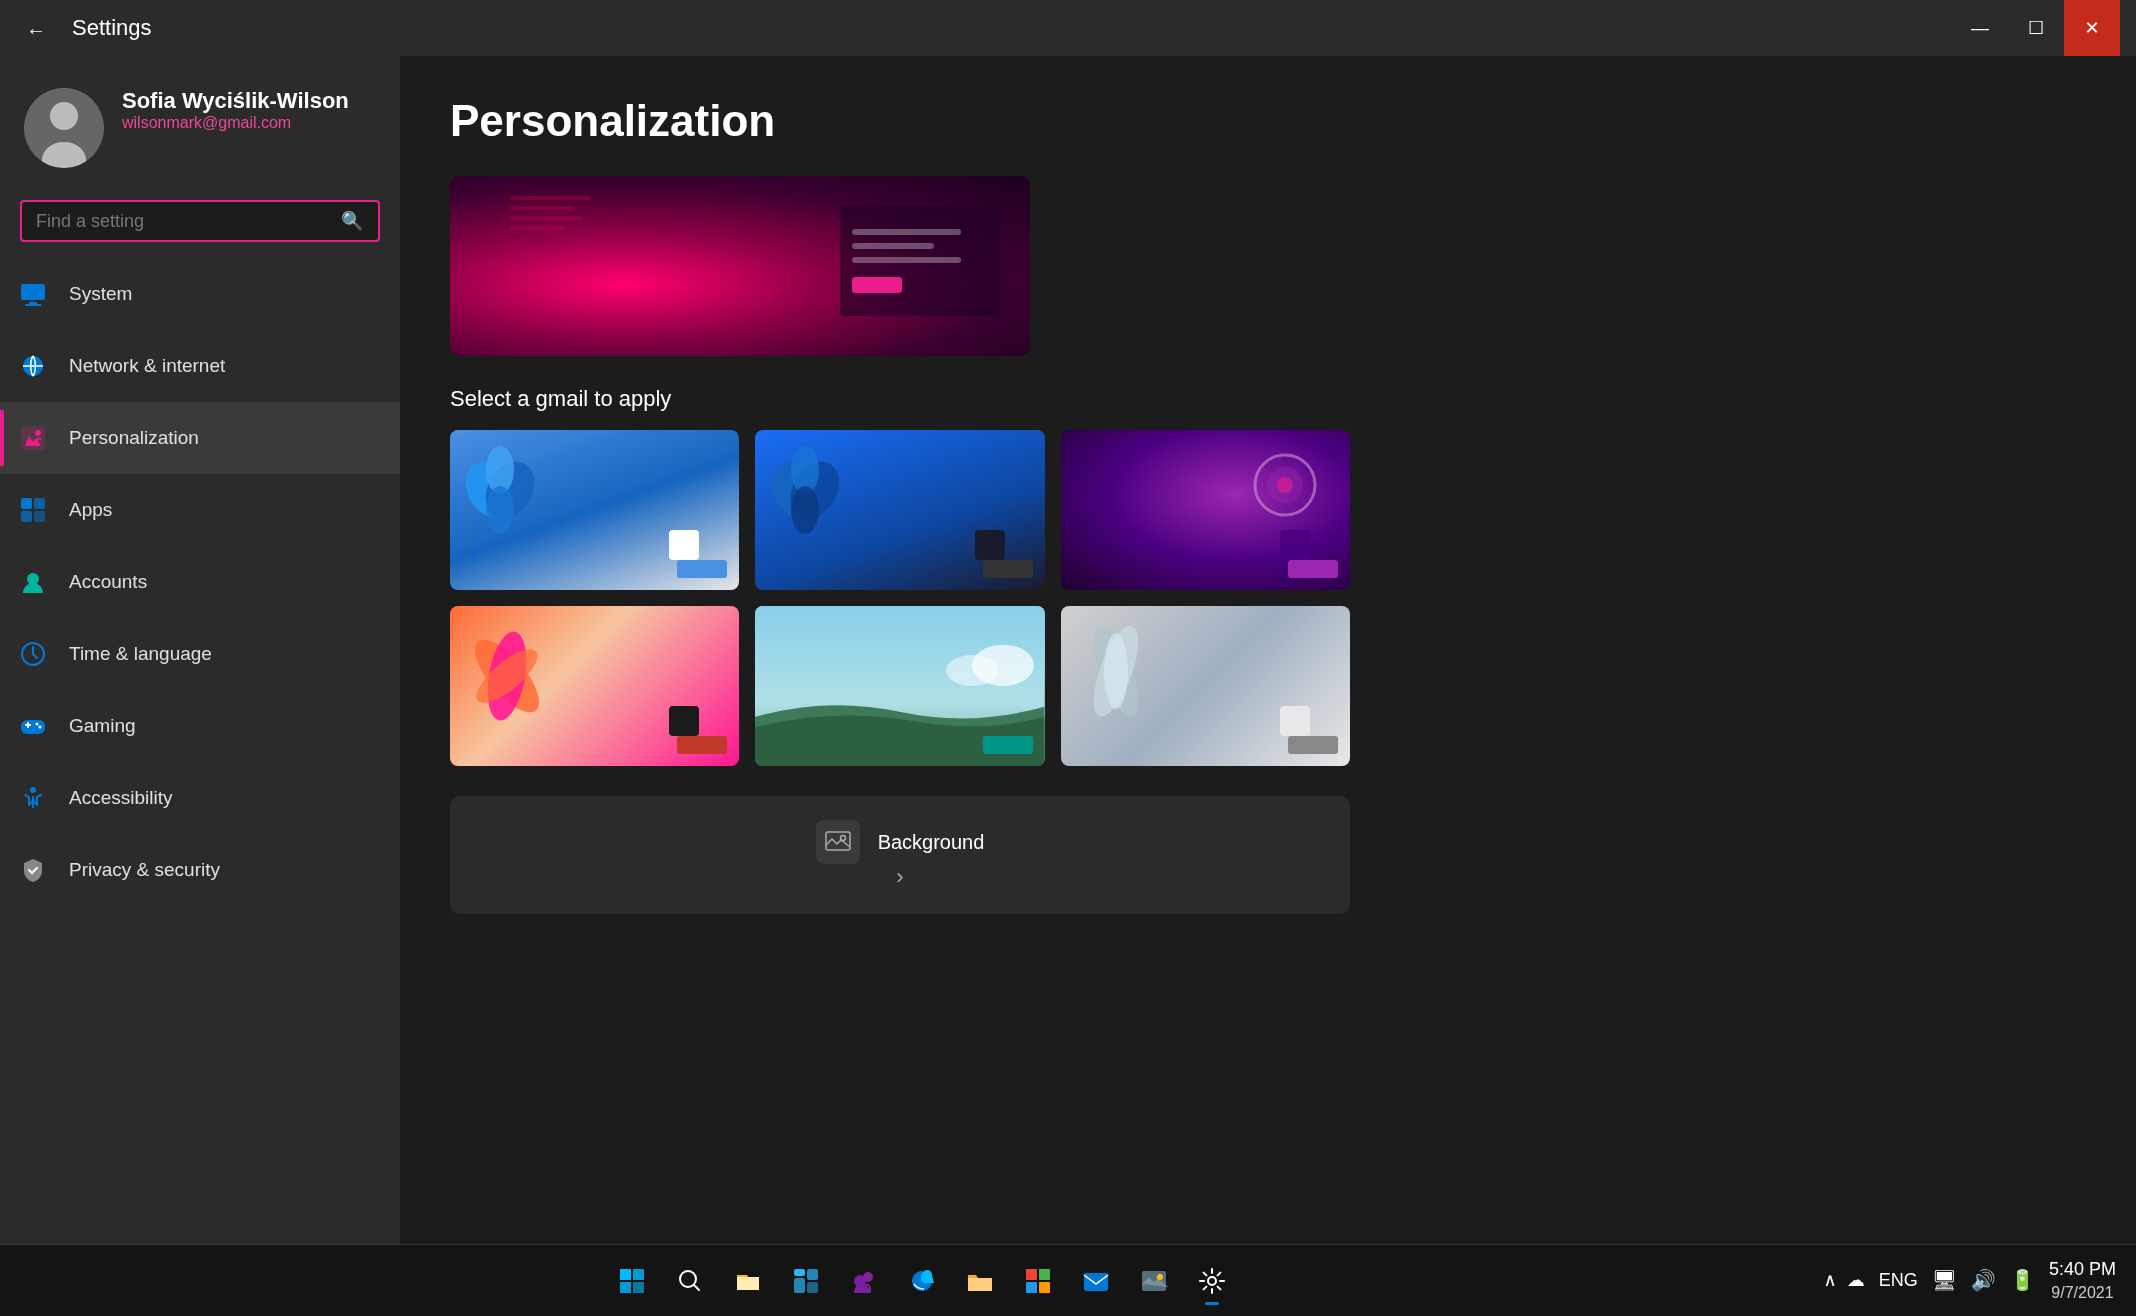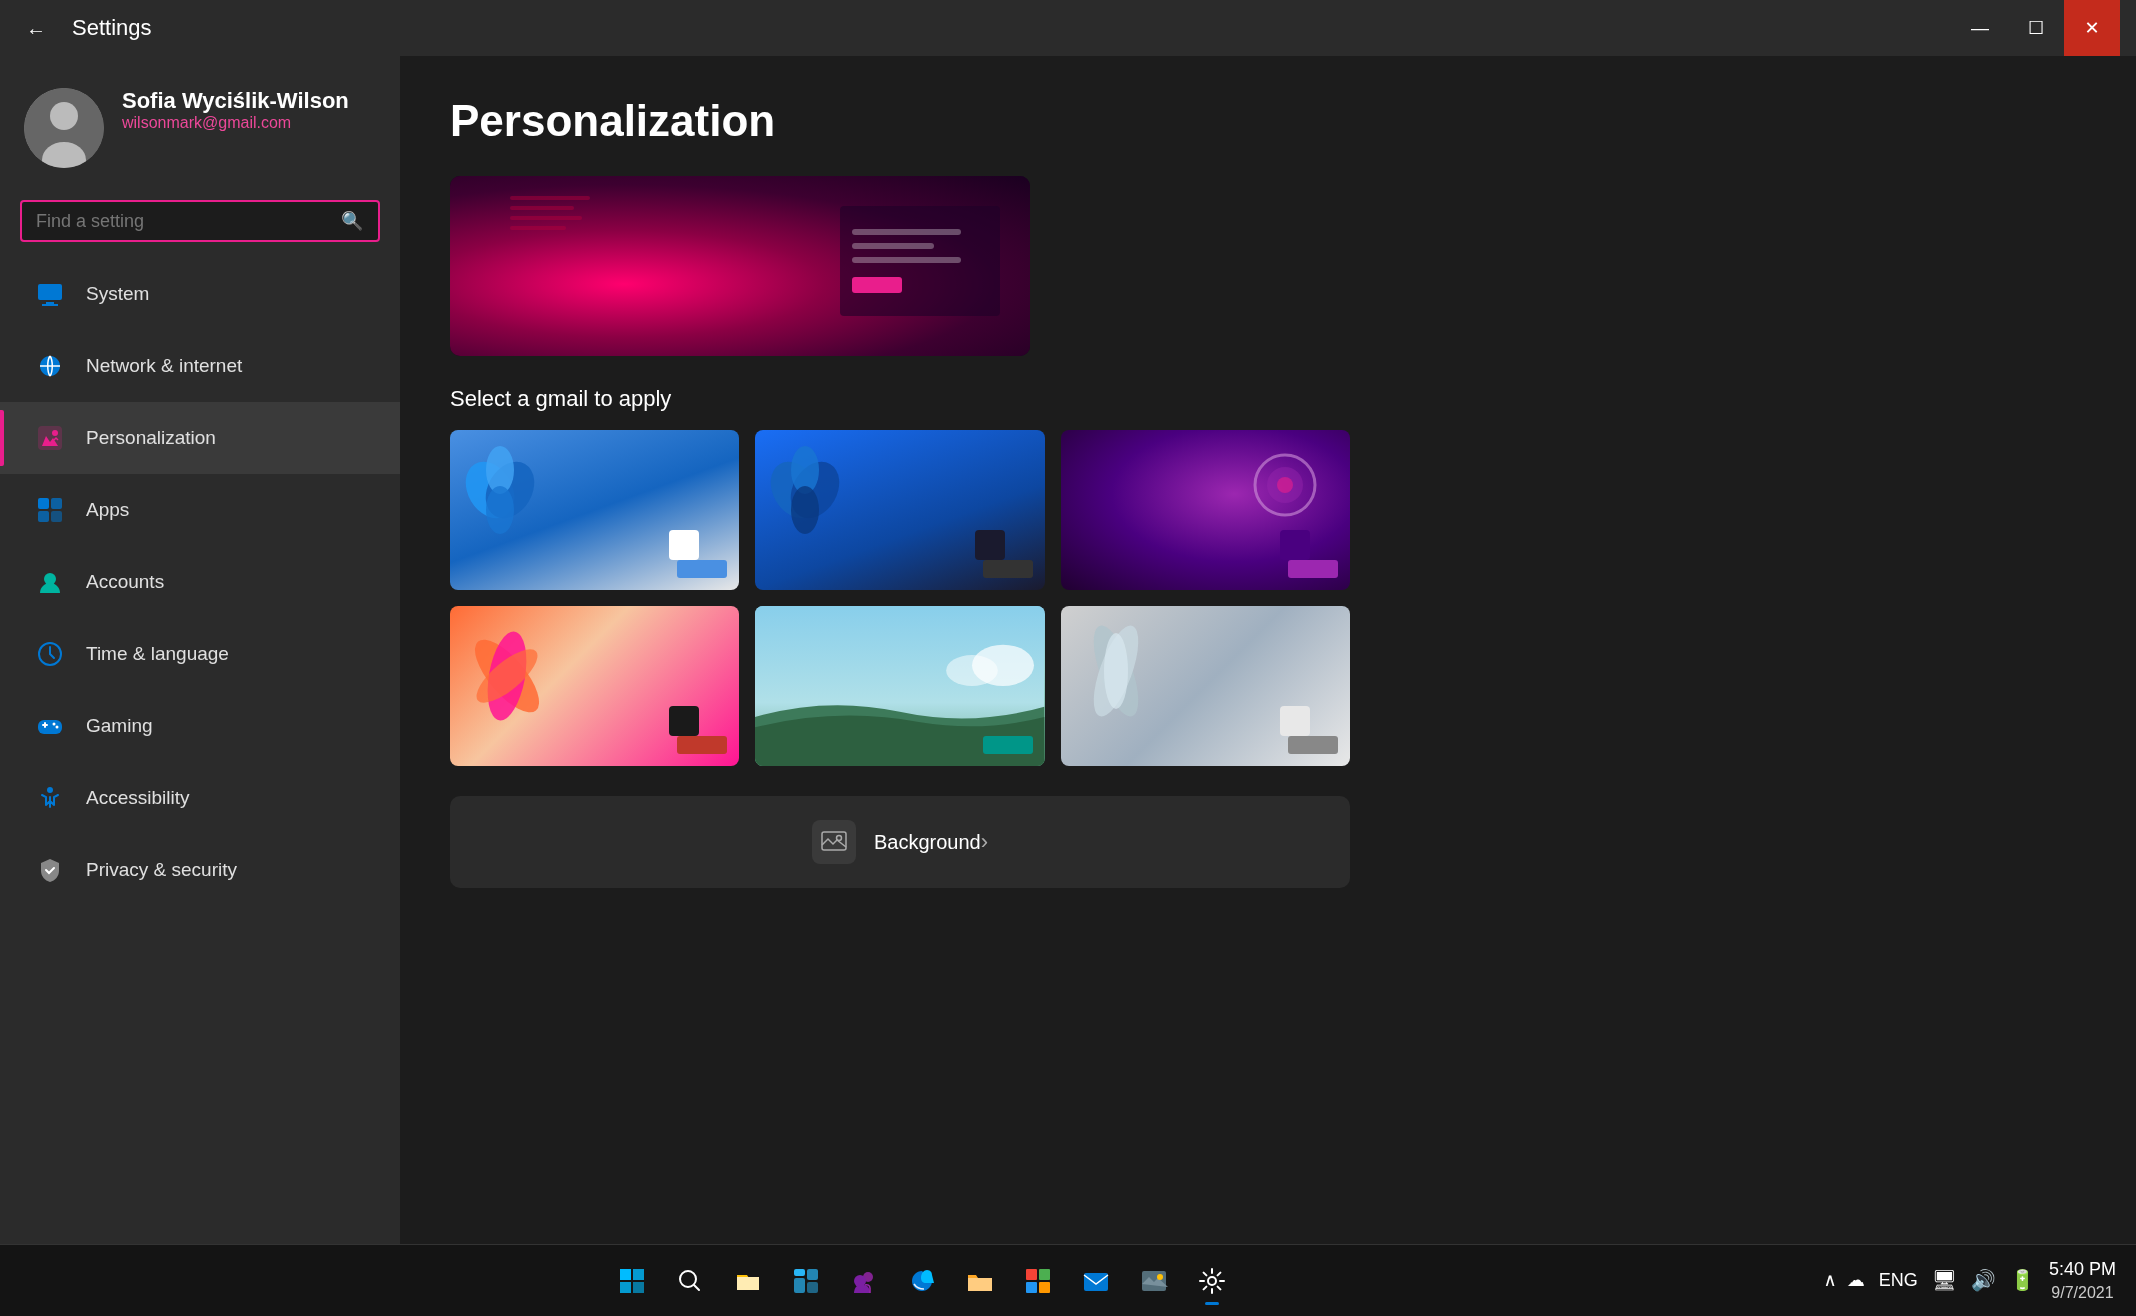--- a/index.html
+++ b/index.html
@@ -124,21 +124,21 @@
       color: #aaa;
       font-size: 18px;
       flex: 1;
     }
     .search-icon { font-size: 18px; color: #aaa; }
 
     .nav-item {
       display: flex;
       align-items: center;
       gap: 18px;
-      padding: 18px 32px;
+      padding: 18px 15px;
       cursor: pointer;
       font-size: 19px;
       color: #e0e0e0;
       border-radius: 0;
       position: relative;
     }
     .nav-item.active {
       background: #3a3a3a;
     }
     .nav-item.active::before {
@@ -358,20 +358,21 @@
     
     .background-section {
       background: #2b2b2b;
       border-radius: 10px;
       padding: 24px 30px;
       display: flex;
       align-items: center;
       justify-content: center;
       max-width: 900px;
       cursor: pointer;
+      flex-direction: column;
     }
     .bg-left { display: flex; align-items: center; gap: 18px; }
     .bg-icon {
       width: 44px;
       height: 44px;
       background: #3a3a3a;
       border-radius: 8px;
       display: flex;
       align-items: center;
       justify-content: center;

